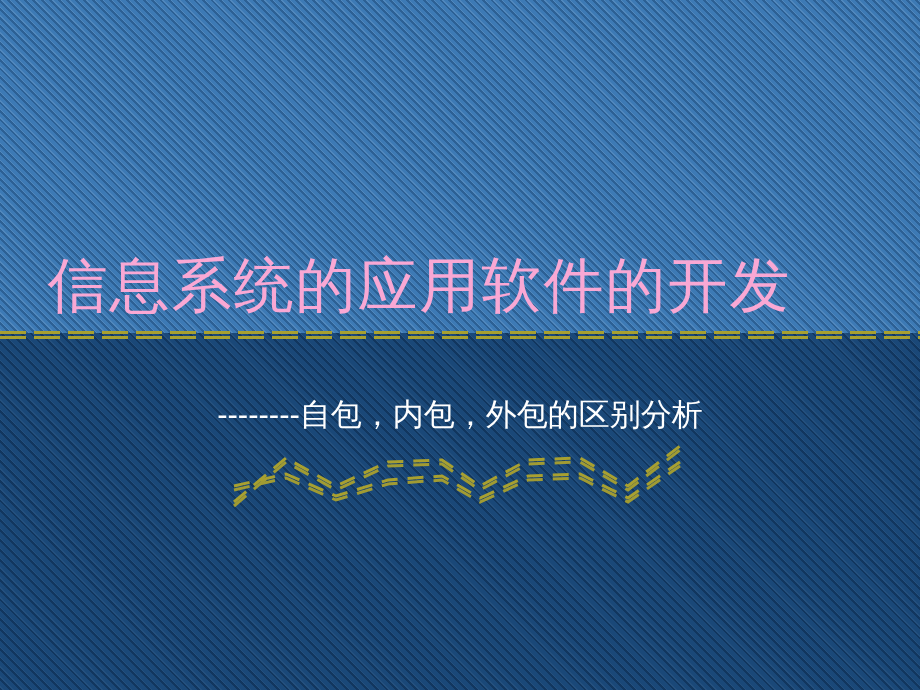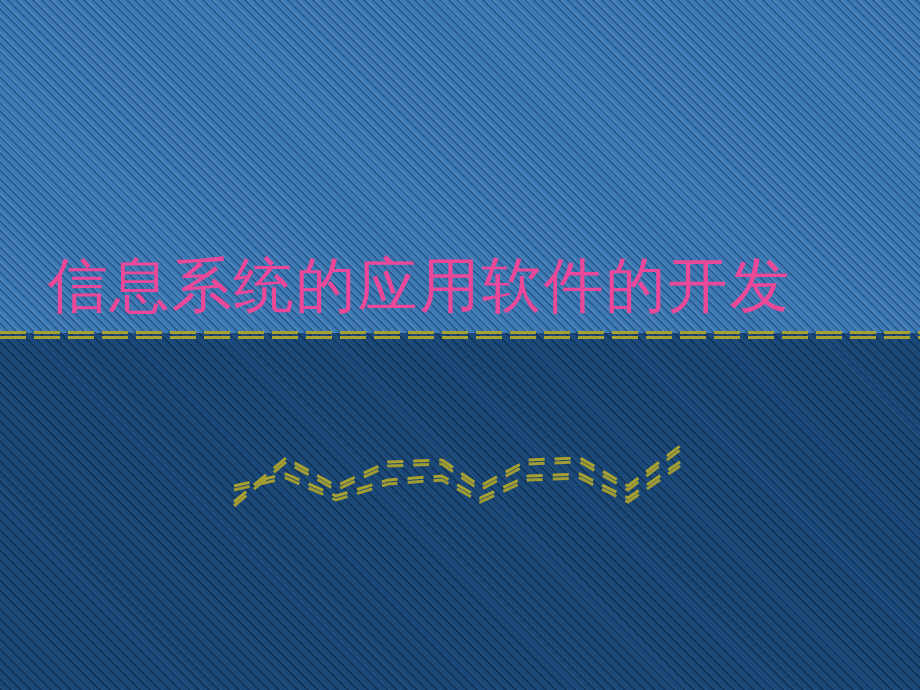--- a/index.html
+++ b/index.html
@@ -80,21 +80,21 @@
   .divider .dash-line.upper { top: 0px; }
   .divider .dash-line.lower { top: 5px; }
 
   
   .title {
     position: absolute;
     left: 0;
     top: 249px;
     width: 839px;
     text-align: center;
-    color: #ec4899;
+    color: #f9a8d4;
     font-family: Liberation Serif, serif;
     font-size: 60px;
     line-height: 74px;
     letter-spacing: 2px;
     white-space: nowrap;
   }
 
   
   .subtitle {
     position: absolute;
@@ -127,20 +127,21 @@
   <div class="band-top"></div>
   <div class="band-bottom"></div>
 
   <div class="divider">
     <div class="dash-line upper"></div>
     <div class="dash-line lower"></div>
   </div>
 
   <div class="title">信息系统的应用软件的开发</div>
 
+  <div class="subtitle">--------自包，内包，外包的区别分析</div>
 
   <div class="zigzag">
     <svg viewBox="0 0 470 70" xmlns="http://www.w3.org/2000/svg" aria-hidden="true">
       <g fill="none" stroke="#a8a030" stroke-width="3" stroke-dasharray="16 10" stroke-linecap="butt">
 
         <polyline points="6,62 58,18 108,46 160,22 214,20 252,46 300,20 352,18 400,46 452,6"></polyline>
 
         <polyline points="6,46 58,34 108,56 160,40 214,36 252,58 300,36 352,34 400,58 452,22"></polyline>
       </g>
       <g fill="none" stroke="#a8a030" stroke-width="3" stroke-dasharray="16 10" stroke-linecap="butt" opacity="0.95">

